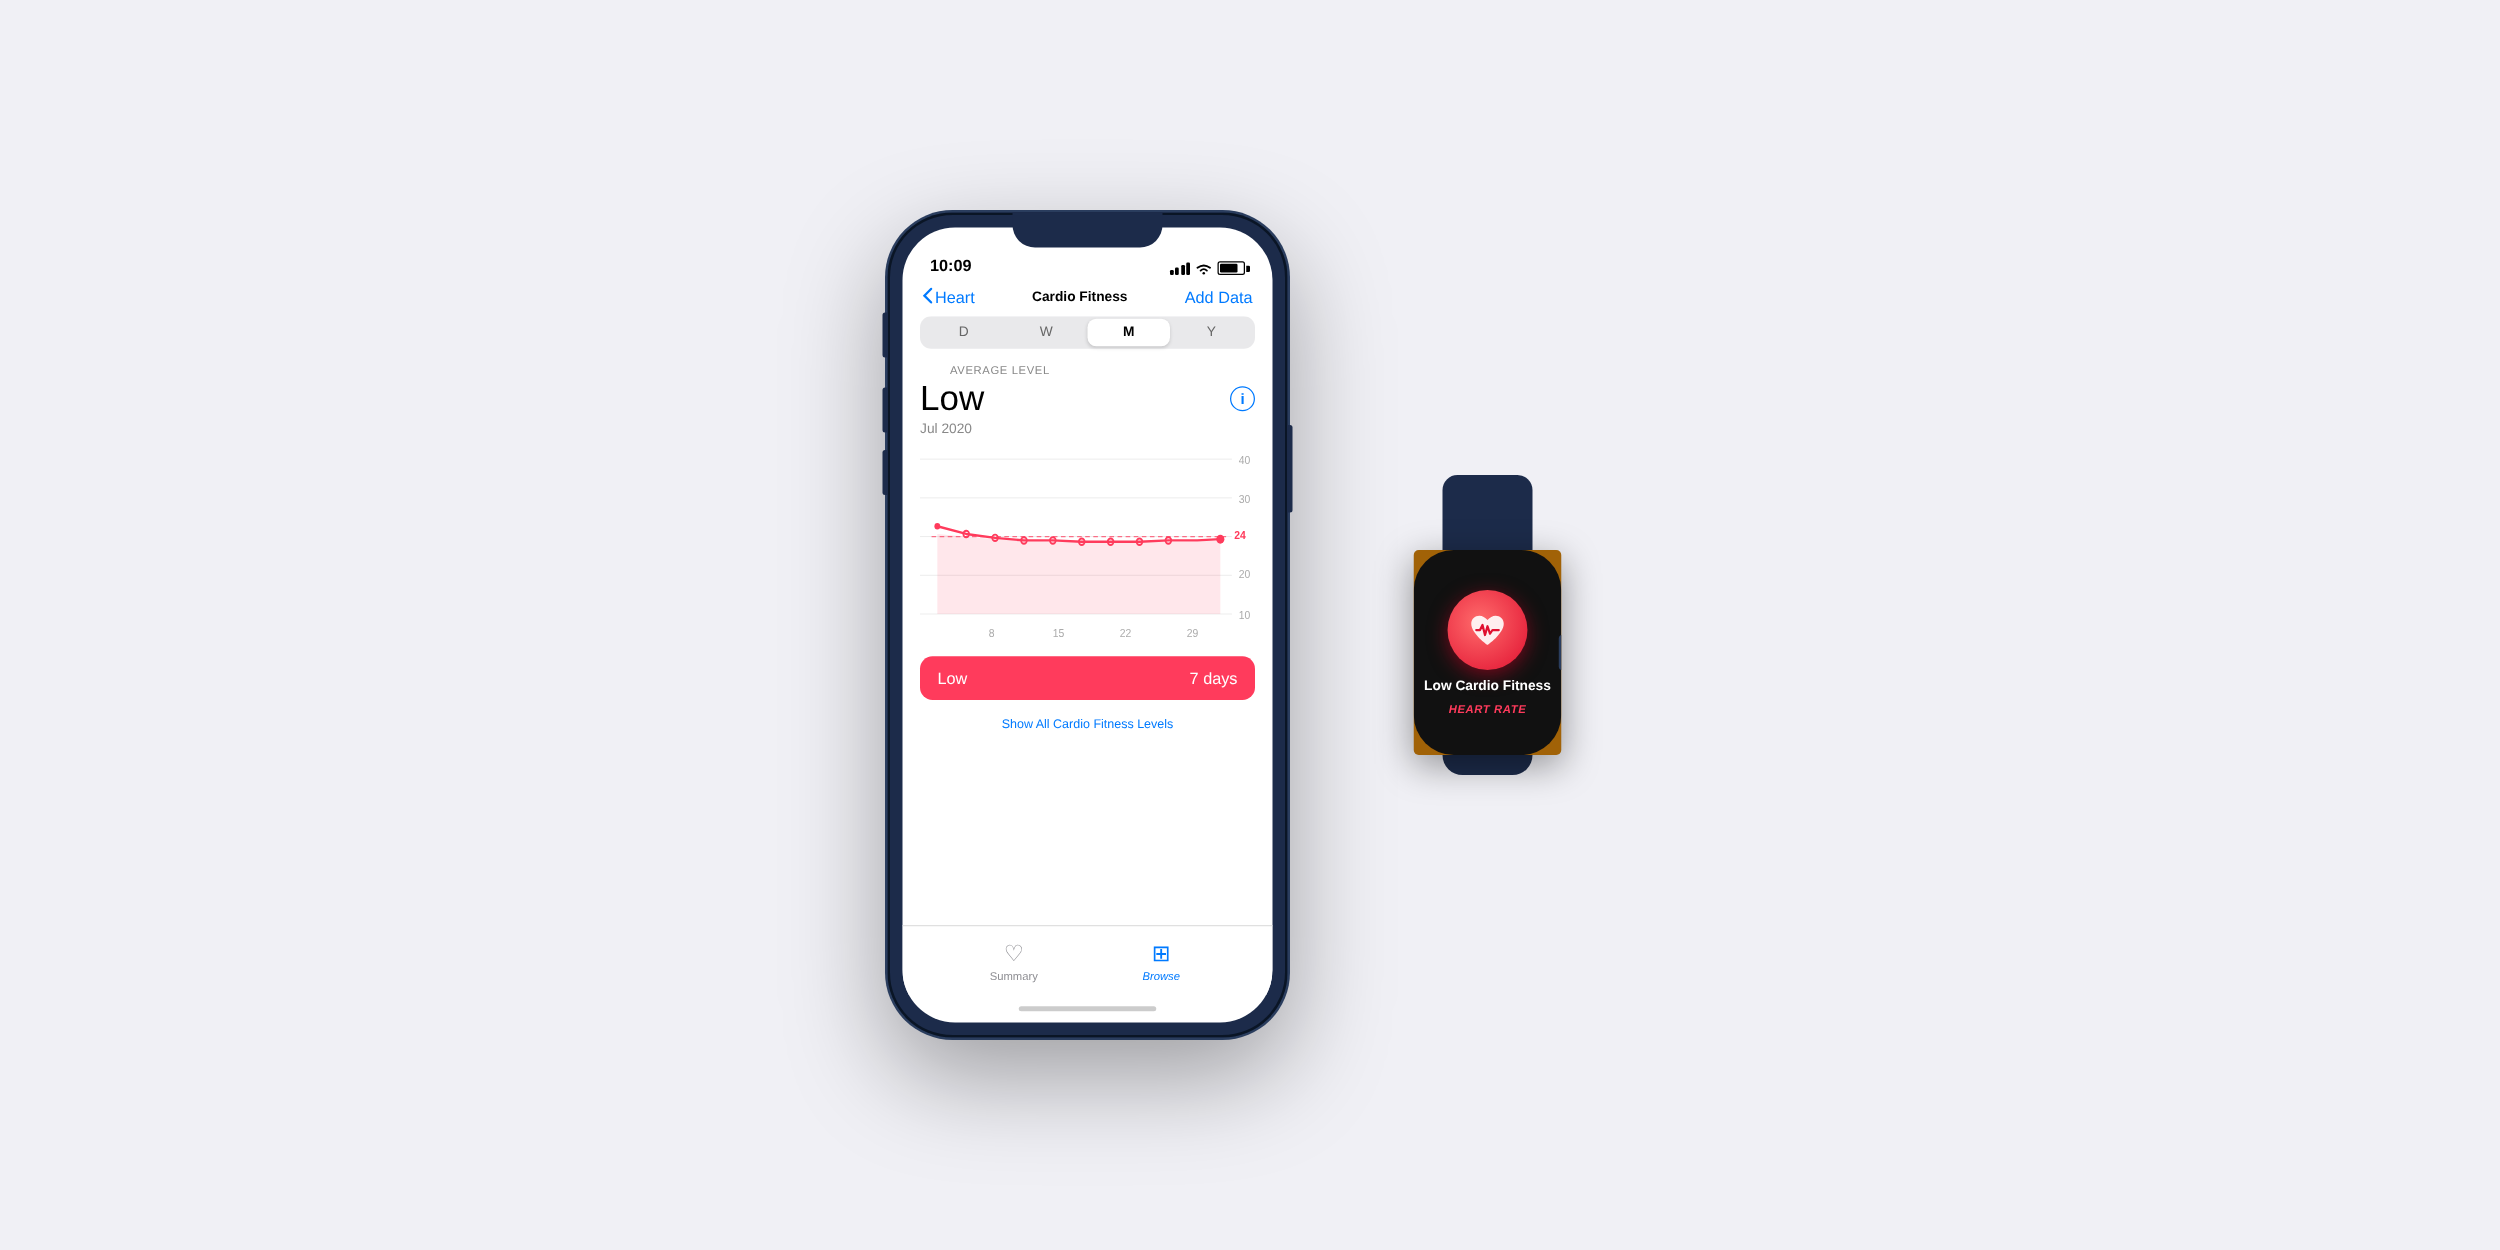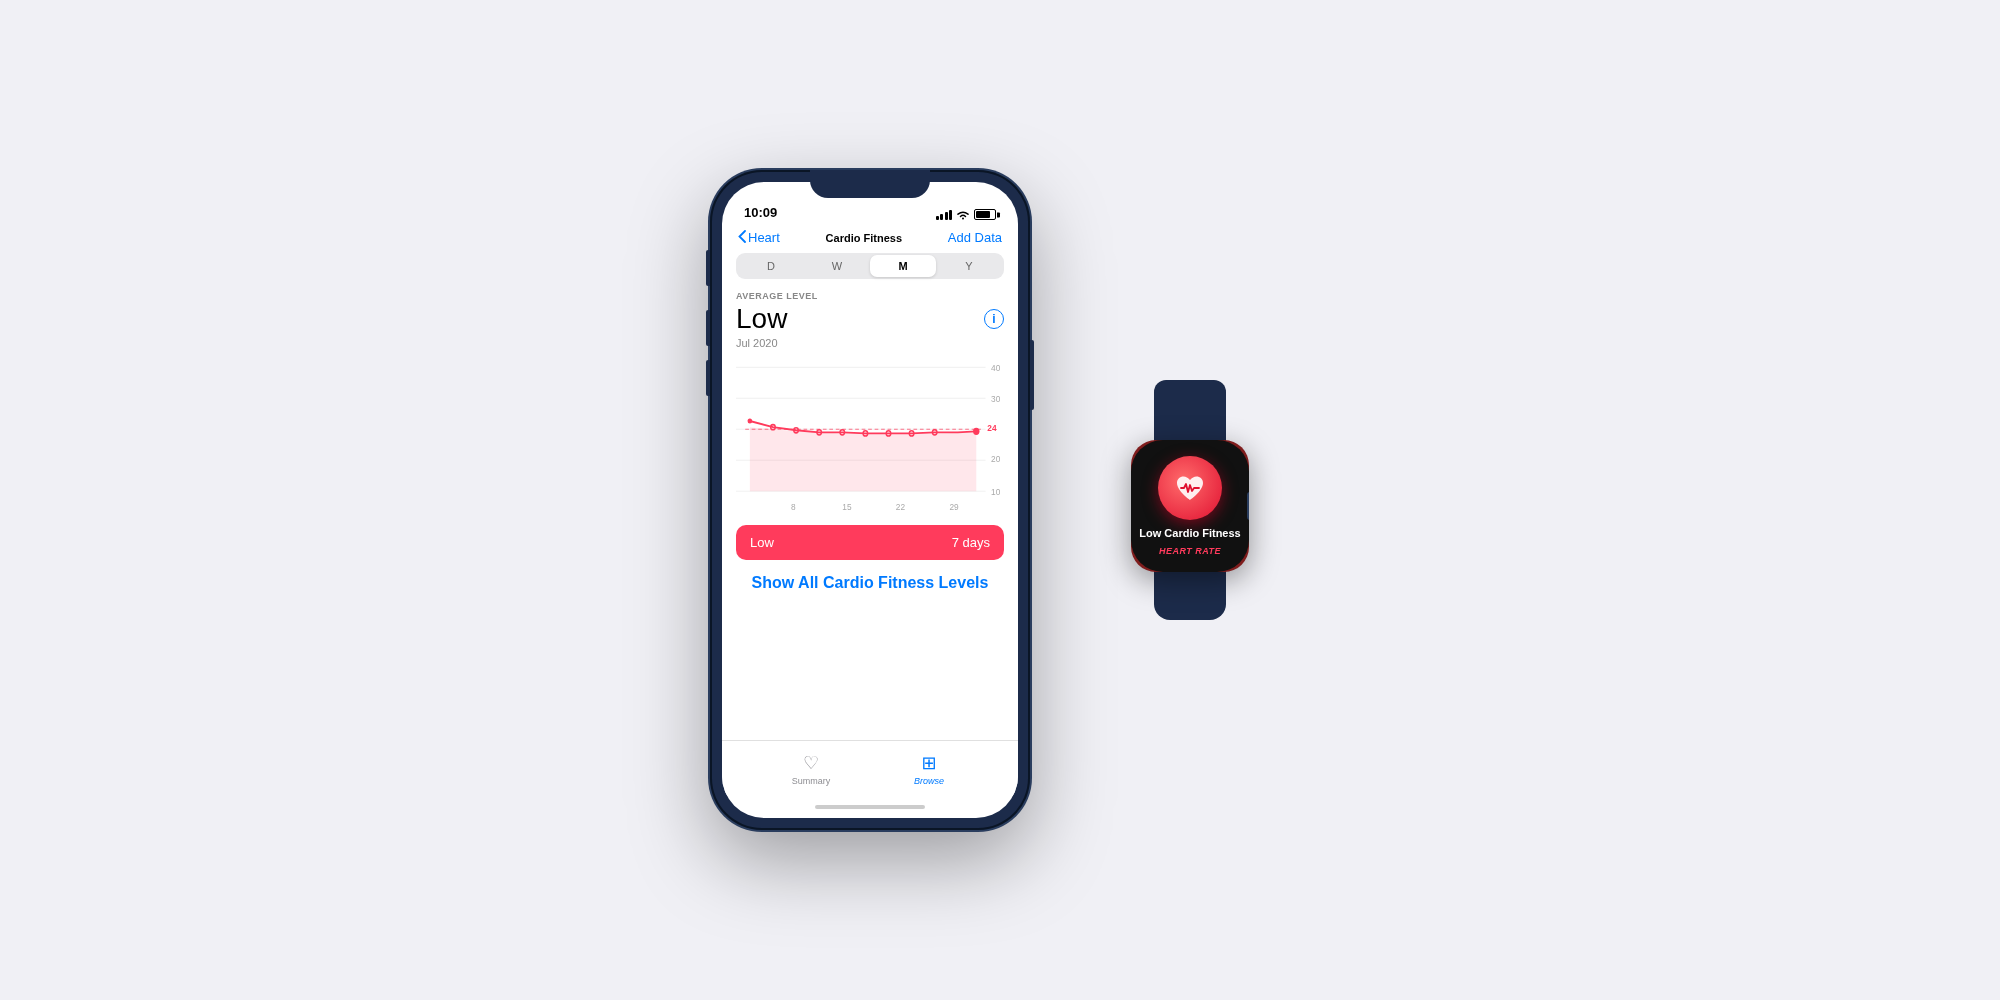--- a/index.html
+++ b/index.html
@@ -216,26 +216,27 @@
     .segment-item.active {
       background: #fff;
       color: #000;
       font-weight: 600;
       box-shadow: 0 1px 3px rgba(0,0,0,0.15);
     }
 
     
     .avg-label {
       font-size: 9px;
-      font-weight: 700;
+      font-weight: 400;
       color: #888;
       letter-spacing: 0.5px;
       text-transform: uppercase;
       margin-bottom: 2px;
       flex-shrink: 0;
+      margin-left: 24px;
     }
 
     .avg-value-row {
       display: flex;
       align-items: center;
       justify-content: space-between;
       margin-bottom: 2px;
       flex-shrink: 0;
     }
 
@@ -298,25 +299,24 @@
 
     .band-days {
       color: #fff;
       font-size: 13px;
       font-weight: 500;
     }
 
     
     .show-all-link {
       color: #007aff;
-      font-size: 16px;
+      font-size: 10px;
       text-align: center;
       padding: 6px 0;
       flex-shrink: 0;
-      font-weight: bold;
     }
 
     
     .about-section {
       background: #f2f2f7;
       margin: 0 -14px;
       padding: 12px 14px;
       flex-shrink: 0;
     }
 
@@ -419,23 +419,23 @@
       border-radius: 0 0 16px 16px;
     }
 
     
     .watch-case {
       position: absolute;
       top: 60px;
       left: 50%;
       transform: translateX(-50%);
       width: 118px;
-      height: 132px;
-      background: #7f1d1d;
-      border-radius: 25px;
+      height: 164px;
+      background: #a16207;
+      border-radius: 4px;
       box-shadow: 0 8px 30px rgba(0,0,0,0.4);
       overflow: hidden;
       display: flex;
       flex-direction: column;
       align-items: center;
       justify-content: center;
     }
 
     
     .watch-screen {

